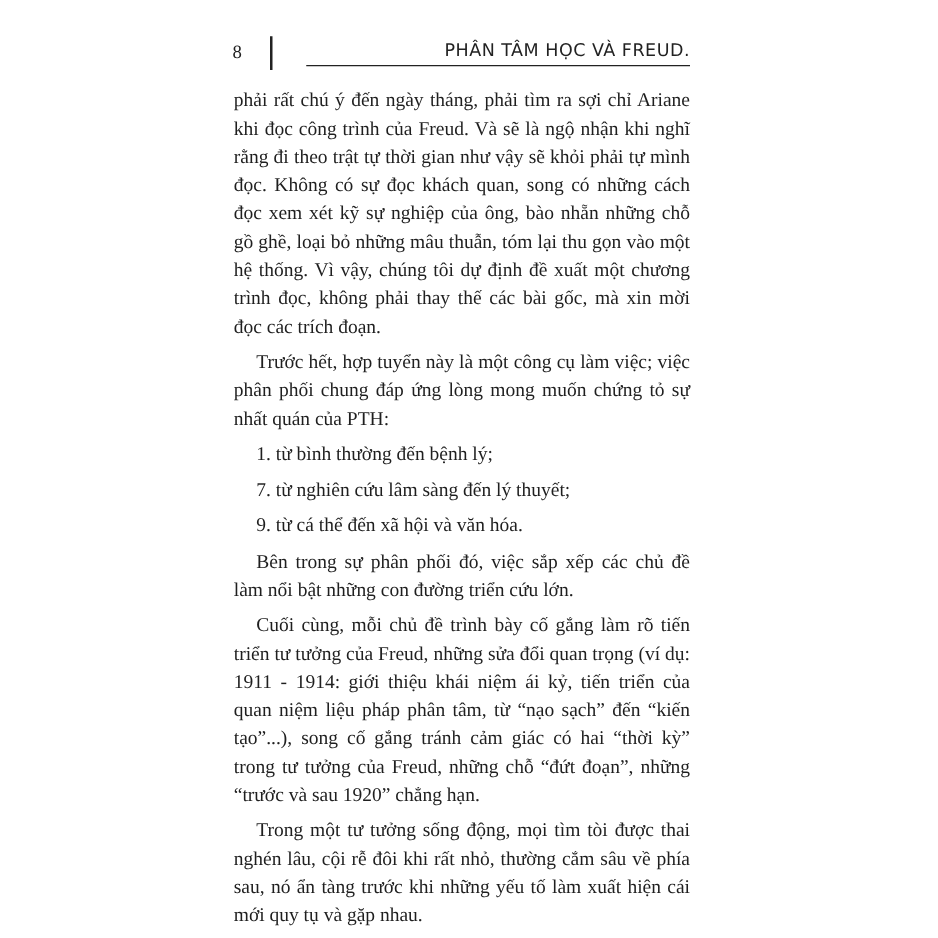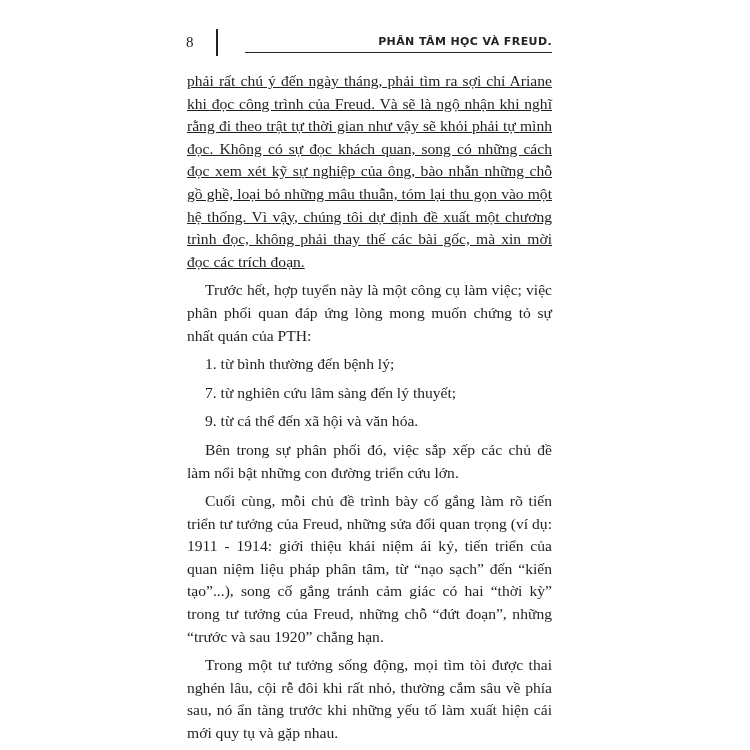--- a/index.html
+++ b/index.html
@@ -39,22 +39,22 @@
     }
     .running-head {
       position: absolute;
       left: 245px;
       top: 33px;
       width: 307px;
       height: 19px;
       border-bottom: 1.5px solid #222;
       text-align: right;
       font-family: "DejaVu Sans", sans-serif;
-      font-size: 11px;
-      font-weight: bold;
+      font-size: 14px;
+      font-weight: normal;
       letter-spacing: 0.4px;
       color: #222;
       line-height: 17px;
     }
     .body-text {
       position: absolute;
       left: 187px;
       top: 70px;
       width: 365px;
       font-family: "Liberation Serif", serif;
@@ -63,39 +63,38 @@
       color: #1f1f1f;
     }
     .para {
       margin: 0 0 6px 0;
       text-align: justify;
       text-indent: 18px;
       hyphens: none;
     }
     .para.no-indent {
       text-indent: 0;
-      text-decoration: underline;
     }
     .list-item {
       margin: 0 0 6px 0;
       padding-left: 18px;
     }
   </style>
 </head>
 <body>
 
 <div class="page">
 
   <div class="page-number">8</div>
   <div class="header-bar"></div>
   <div class="running-head">PHÂN TÂM HỌC VÀ FREUD.</div>
 
   <div class="body-text">
     <p class="para no-indent">phải rất chú ý đến ngày tháng, phải tìm ra sợi chỉ Ariane khi đọc công trình của Freud. Và sẽ là ngộ nhận khi nghĩ rằng đi theo trật tự thời gian như vậy sẽ khỏi phải tự mình đọc. Không có sự đọc khách quan, song có những cách đọc xem xét kỹ sự nghiệp của ông, bào nhẵn những chỗ gồ ghề, loại bỏ những mâu thuẫn, tóm lại thu gọn vào một hệ thống. Vì vậy, chúng tôi dự định đề xuất một chương trình đọc, không phải thay thế các bài gốc, mà xin mời đọc các trích đoạn.</p>
-    <p class="para">Trước hết, hợp tuyển này là một công cụ làm việc; việc phân phối quan đáp ứng lòng mong muốn chứng tỏ sự nhất quán của PTH:</p>
+    <p class="para">Trước hết, hợp tuyển này là một công cụ làm việc; việc phân phối chung đáp ứng lòng mong muốn chứng tỏ sự nhất quán của PTH:</p>
 
     <div class="list-item">1. từ bình thường đến bệnh lý;</div>
     <div class="list-item">7. từ nghiên cứu lâm sàng đến lý thuyết;</div>
     <div class="list-item">9. từ cá thể đến xã hội và văn hóa.</div>
 
     <p class="para">Bên trong sự phân phối đó, việc sắp xếp các chủ đề làm nổi bật những con đường triển cứu lớn.</p>
     <p class="para">Cuối cùng, mỗi chủ đề trình bày cố gắng làm rõ tiến triển tư tưởng của Freud, những sửa đổi quan trọng (ví dụ: 1911 - 1914: giới thiệu khái niệm ái kỷ, tiến triển của quan niệm liệu pháp phân tâm, từ “nạo sạch” đến “kiến tạo”...), song cố gắng tránh cảm giác có hai “thời kỳ” trong tư tưởng của Freud, những chỗ “đứt đoạn”, những “trước và sau 1920” chẳng hạn.</p>
     <p class="para">Trong một tư tưởng sống động, mọi tìm tòi được thai nghén lâu, cội rễ đôi khi rất nhỏ, thường cắm sâu về phía sau, nó ẩn tàng trước khi những yếu tố làm xuất hiện cái mới quy tụ và gặp nhau.</p>
 
   </div>

